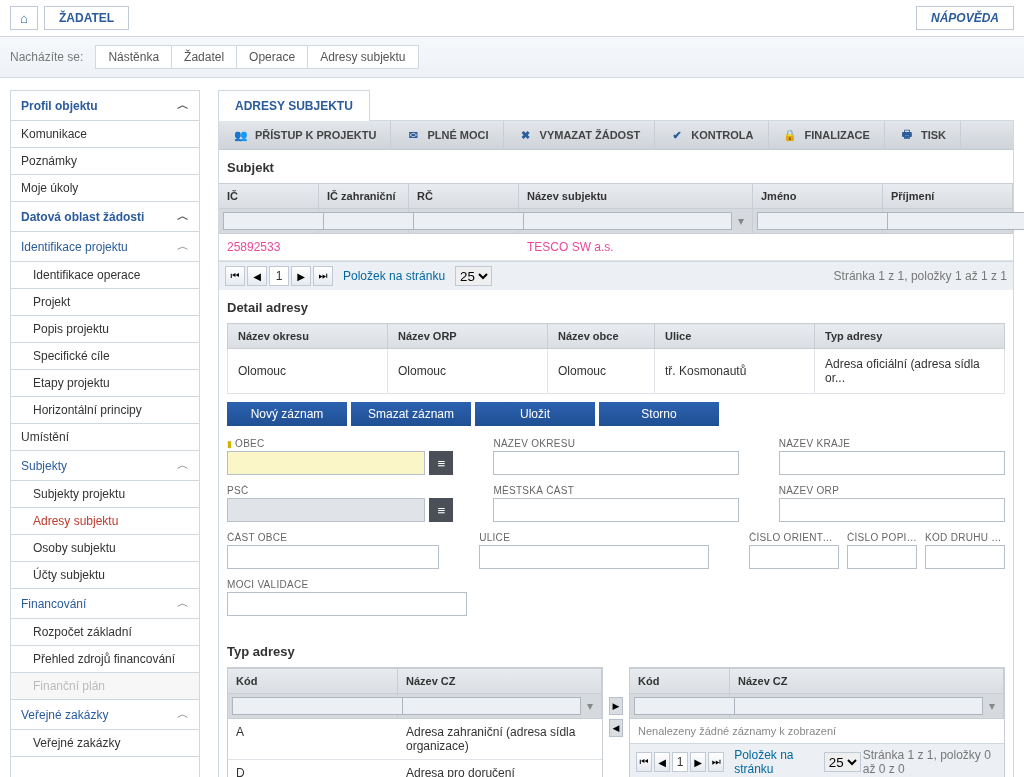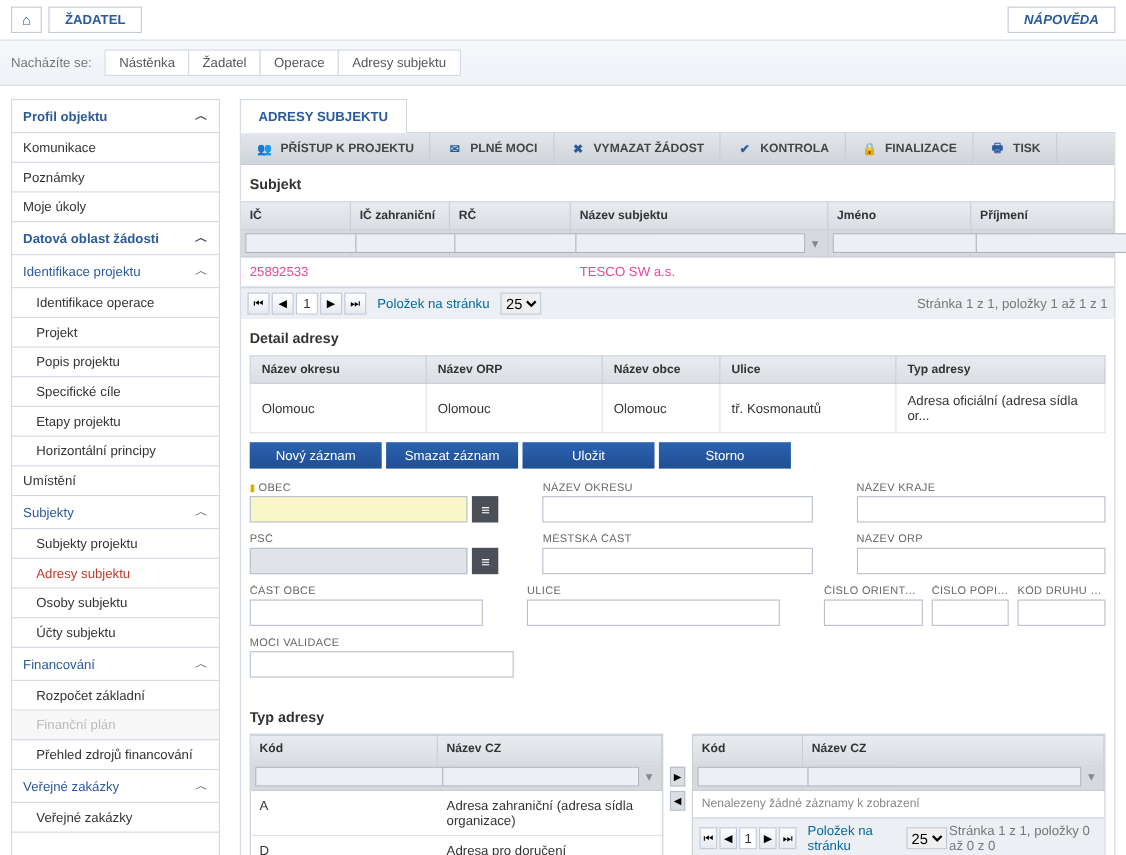--- a/index.html
+++ b/index.html
@@ -110,22 +110,22 @@
       </div>
     <div class="side-row side-sub">Subjekty projektu</div>
     <div class="side-row side-sub side-active">Adresy subjektu</div>
     <div class="side-row side-sub">Osoby subjektu</div>
     <div class="side-row side-sub">Účty subjektu</div>
     <div class="side-row" style="color:#2a5b9b;">
         <span>Financování</span>
         <span class="chev">︿</span>
       </div>
     <div class="side-row side-sub">Rozpočet základní</div>
+    <div class="side-row side-sub">Přehled zdrojů financování</div>
     <div class="side-row side-sub side-disabled">Finanční plán</div>
-    <div class="side-row side-sub">Přehled zdrojů financování</div>
     <div class="side-row" style="color:#2a5b9b;">
         <span>Veřejné zakázky</span>
         <span class="chev">︿</span>
       </div>
     <div class="side-row side-sub">Veřejné zakázky</div>
 
   </div>
 
   <div class="content">
     <div class="page-tab">ADRESY SUBJEKTU</div>

